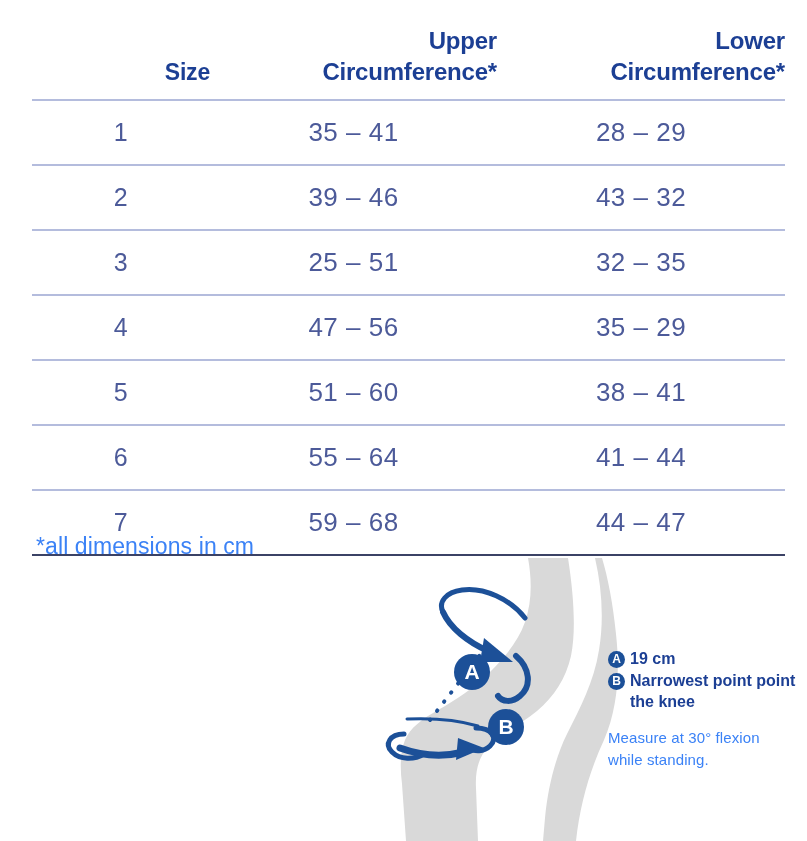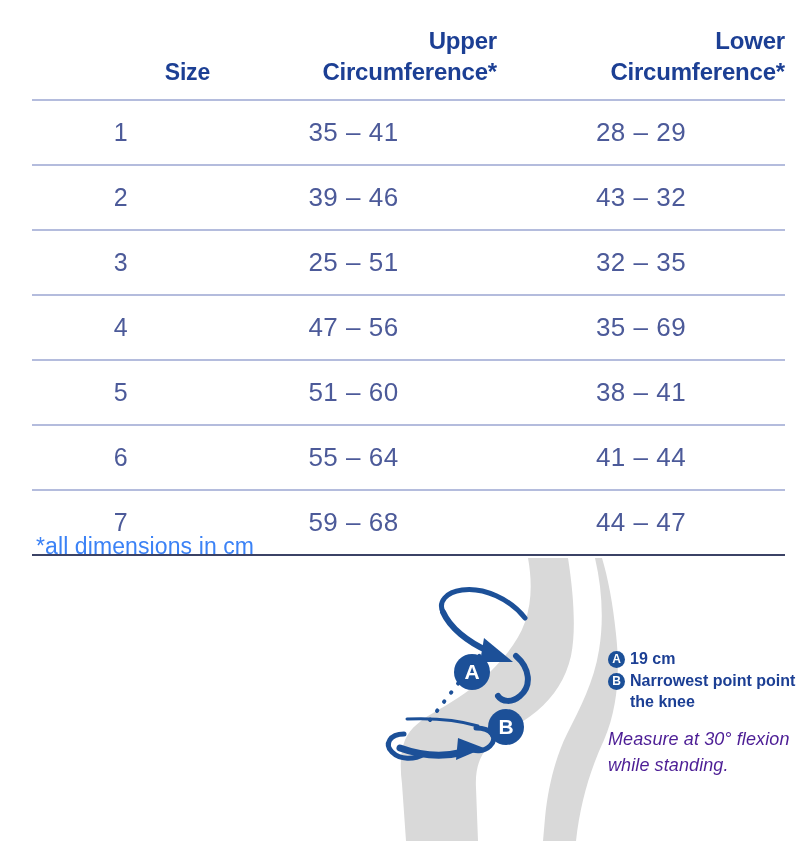--- a/index.html
+++ b/index.html
@@ -113,26 +113,25 @@
     margin-right: 5px;
   }
   .legend-text {
     color: #1c3f94;
     font-size: 16px;
     font-weight: bold;
     line-height: 1.32;
   }
   .legend-note {
     margin-top: 15px;
-    color: #4c1d95;
-    font-size: 18px;
+    color: #3b82f6;
+    font-size: 15px;
     font-weight: 400;
     line-height: 1.42;
     letter-spacing: 0.1px;
-    font-style: italic;
   }
 </style>
 </head>
 <body>
 
 <table class="size-table">
   <colgroup>
     <col class="c-size">
     <col class="c-upper">
     <col class="c-lower">
@@ -162,21 +161,21 @@
       <td>43 – 32</td>
     </tr>
     <tr>
       <td class="td-size">3</td>
       <td>25 – 51</td>
       <td>32 – 35</td>
     </tr>
     <tr>
       <td class="td-size">4</td>
       <td>47 – 56</td>
-      <td>35 – 69</td>
+      <td>35 – 29</td>
     </tr>
     <tr>
       <td class="td-size">5</td>
       <td>51 – 60</td>
       <td>38 – 41</td>
     </tr>
     <tr>
       <td class="td-size">6</td>
       <td>55 – 64</td>
       <td>41 – 44</td>

